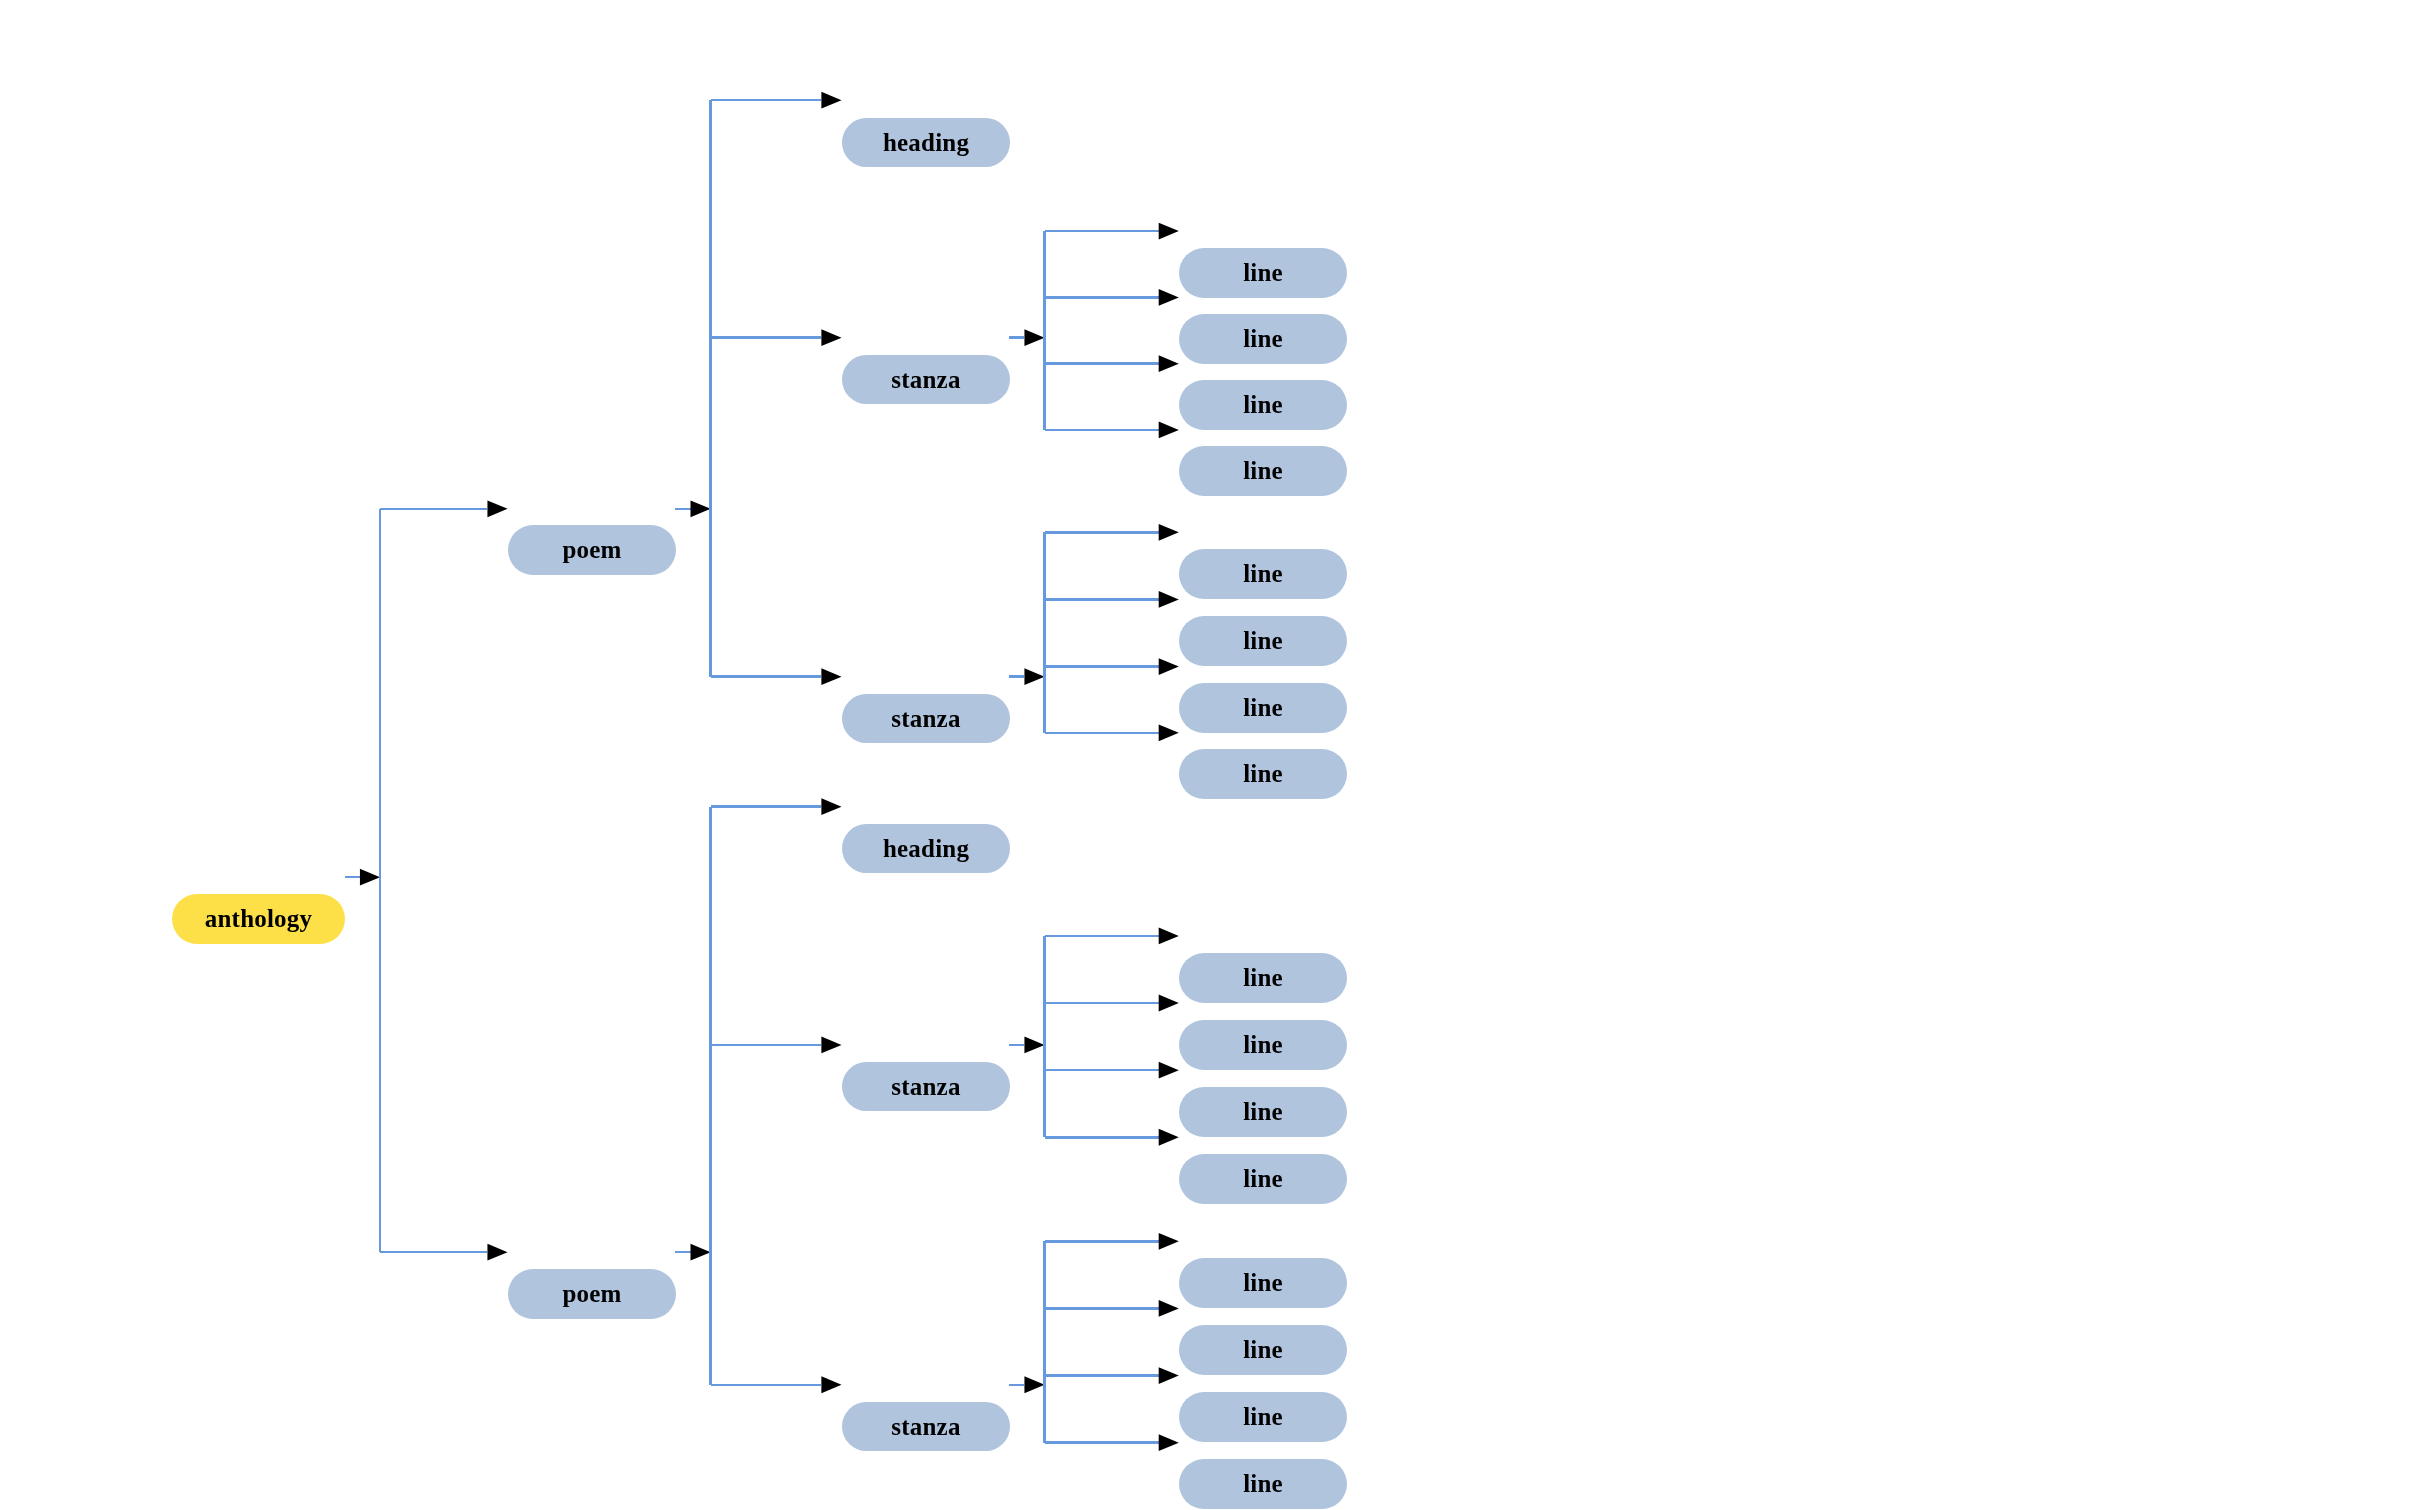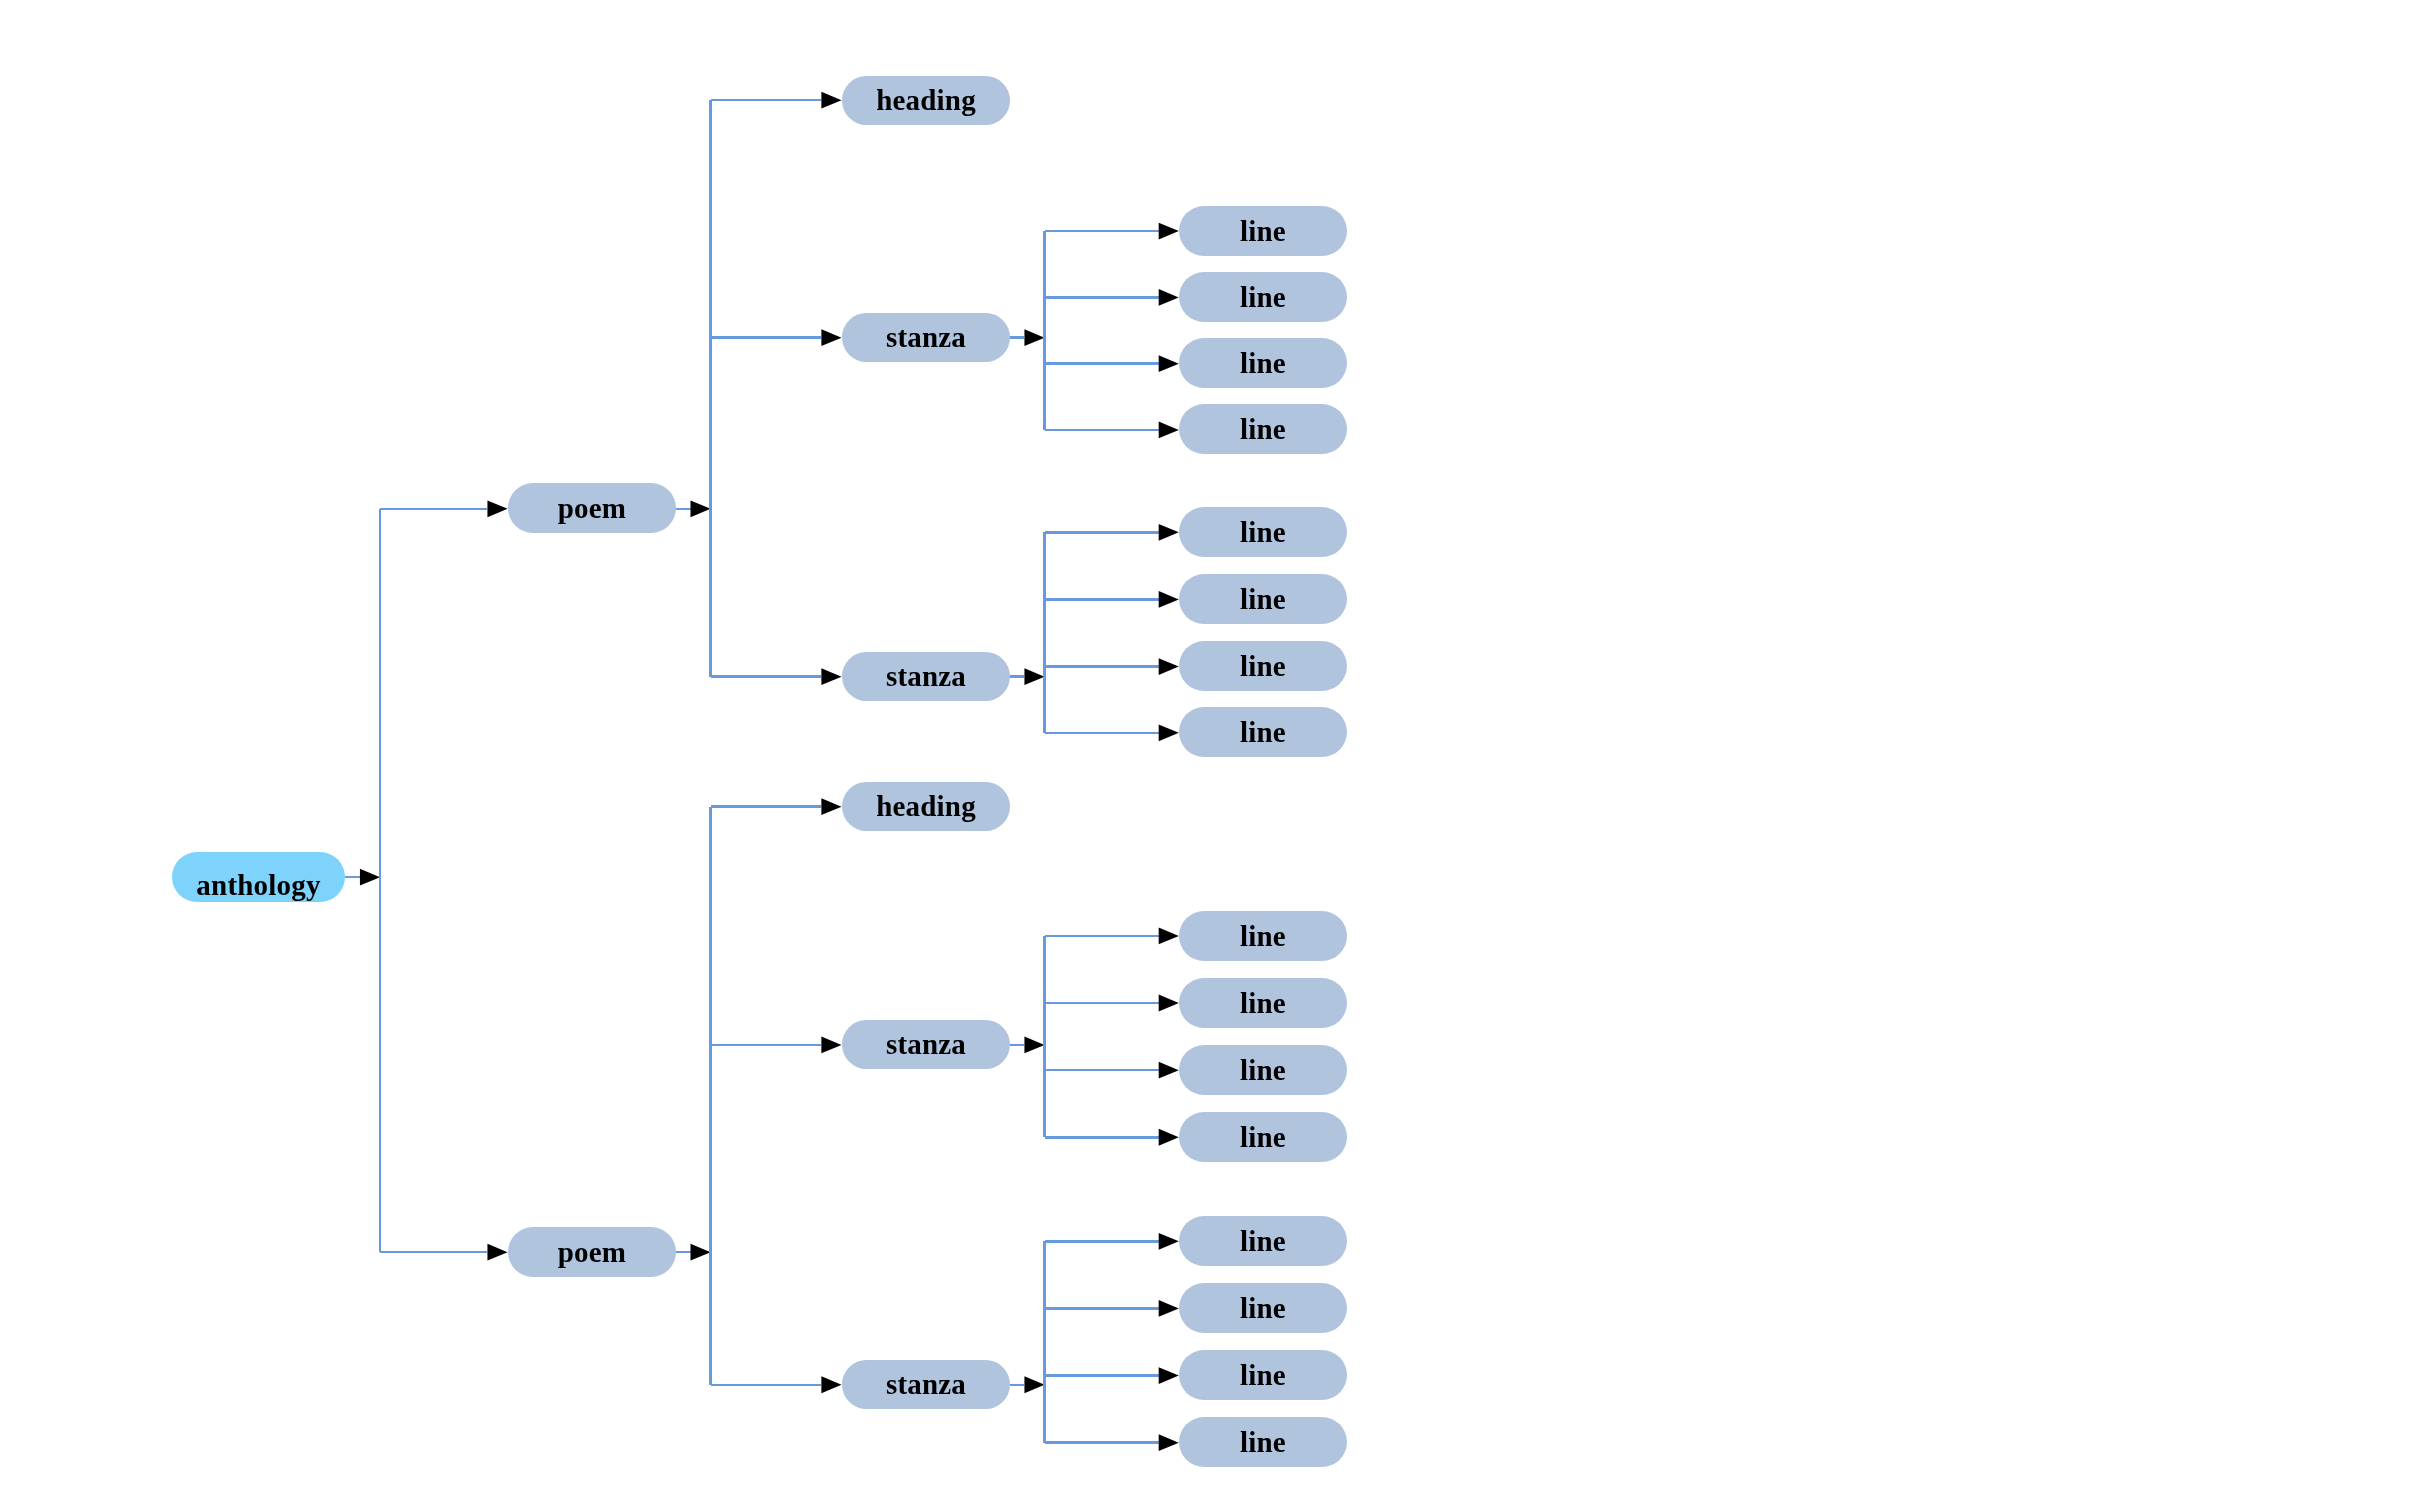--- a/index.html
+++ b/index.html
@@ -27,25 +27,26 @@
   .node {
     position: absolute;
     display: flex;
     align-items: center;
     justify-content: center;
     background: #b0c4de;
     border-radius: 838px;
     color: #000000;
     font-weight: bold;
     font-family: "Liberation Serif", "DejaVu Serif", serif;
-    font-size: 29px;
+    font-size: 25px;
     letter-spacing: 0.2px;
     box-sizing: border-box;
     white-space: nowrap;
     user-select: none;
+    margin-top: 42px;
   }
   .node span {
     pointer-events: none;
   }
 </style>
 </head>
 <body>
 
 <div id="canvas">
   <svg id="edges" viewBox="0 0 2876 1800" width="2413" height="1511" xmlns="http://www.w3.org/2000/svg">
@@ -113,21 +114,21 @@
       <line x1="1245" y1="1479" x2="1381" y2="1479" stroke="#6699dd" stroke-width="3" shape-rendering="crispEdges"></line>
       <polygon points="1405,1479 1381,1469 1381,1489" fill="#000000"></polygon>
       <line x1="1245" y1="1559" x2="1381" y2="1559" stroke="#6699dd" stroke-width="3" shape-rendering="crispEdges"></line>
       <polygon points="1405,1559 1381,1549 1381,1569" fill="#000000"></polygon>
       <line x1="1245" y1="1639" x2="1381" y2="1639" stroke="#6699dd" stroke-width="3" shape-rendering="crispEdges"></line>
       <polygon points="1405,1639 1381,1629 1381,1649" fill="#000000"></polygon>
       <line x1="1245" y1="1719" x2="1381" y2="1719" stroke="#6699dd" stroke-width="3" shape-rendering="crispEdges"></line>
       <polygon points="1405,1719 1381,1709 1381,1729" fill="#000000"></polygon>
     </svg>
   <div id="nodes">
-      <div class="node" style="left: 172px; top: 852px; width: 173px; height: 50px; background: #7dd3fc; color: rgb(0, 0, 0); align-items: flex-end;">
+      <div class="node" style="left: 172px; top: 852px; width: 173px; height: 50px; background: #fde047; color: rgb(0, 0, 0);">
         <span>anthology</span>
       </div>
       <div class="node" style="left: 508px; top: 483px; width: 168px; height: 50px; background: rgb(176, 196, 222); color: rgb(0, 0, 0);">
         <span>poem</span>
       </div>
       <div class="node" style="left: 842px; top: 76px; width: 168px; height: 49px; background: rgb(176, 196, 222); color: rgb(0, 0, 0);">
         <span>heading</span>
       </div>
       <div class="node" style="left: 842px; top: 313px; width: 168px; height: 49px; background: rgb(176, 196, 222); color: rgb(0, 0, 0);">
         <span>stanza</span>

